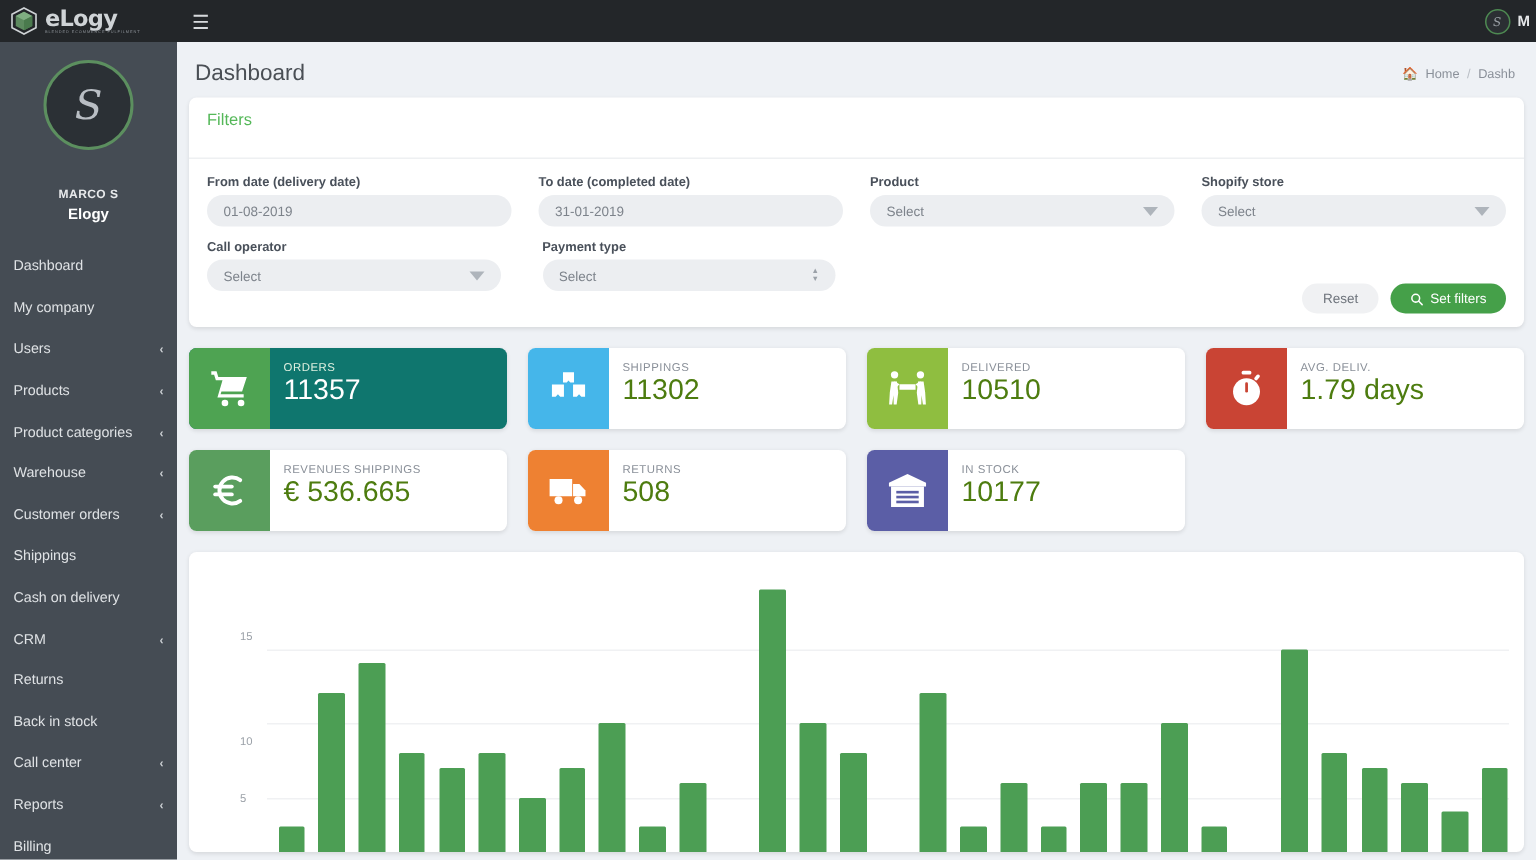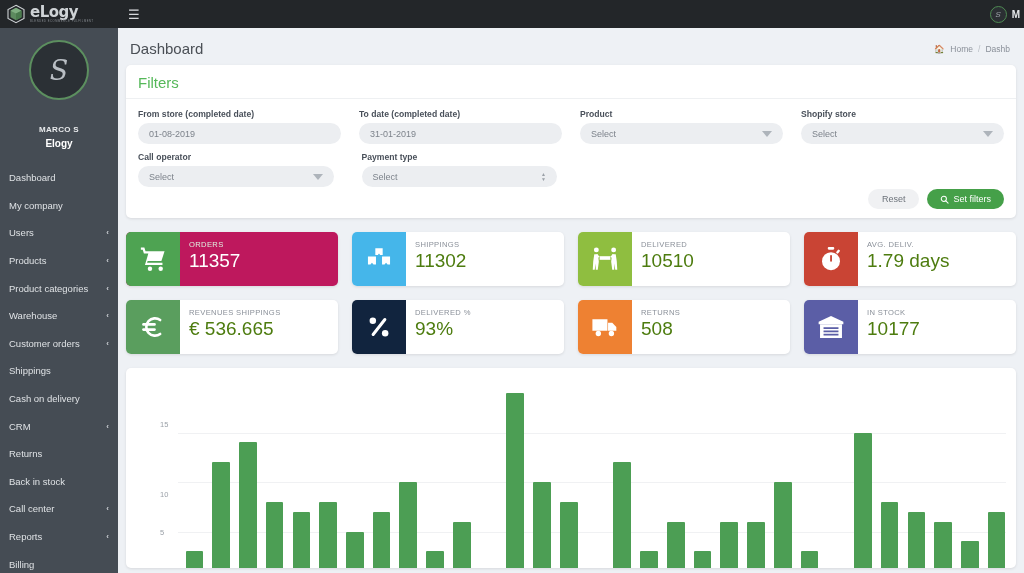--- a/index.html
+++ b/index.html
@@ -58,21 +58,21 @@
 
   .page-head{ display:flex; align-items:center; padding:12px 14px 8px 12px; }
   .page-title{ font-size:15px; color:#4a4f55; font-weight:400; }
   .crumb{ margin-left:auto; display:flex; align-items:center; gap:5px; font-size:8.5px; color:#8a9099; }
   .crumb .home-ico{ color:#6b7179; font-size:8.5px; }
   .crumb .sep{ color:#b9bec4; }
 
   
   .card{ background:#fff; border-radius:5px; box-shadow:0 1px 3px rgba(0,0,0,.10); }
   .filters{ margin:0 8px 0 8px; height:153px; position:relative; }
-  .filters-title{ font-size:15px; color:#55b859; padding:9px 0 7px 12px; border-bottom:1px solid #eef0f2; }
+  .filters-title{ font-size:11px; color:#55b859; padding:9px 0 19px 12px; border-bottom:1px solid #eef0f2; }
   .filter-grid{ padding:10px 12px 0 12px; display:grid; grid-template-columns:repeat(4,1fr); column-gap:18px; row-gap:4px; }
   .fl{ font-size:8.6px; font-weight:700; color:#49505a; margin-bottom:4px; }
   .fi{
     height:21px; background:#eceef1; border-radius:11px;
     display:flex; align-items:center; padding:0 11px;
     font-size:9px; color:#7d838b;
   }
   .fi .val{ flex:1; white-space:nowrap; overflow:hidden; }
   .tri{ width:0;height:0;border-left:5px solid transparent;border-right:5px solid transparent;border-top:6px solid #aeb4bb; }
   .spin{ display:flex; flex-direction:column; gap:1px; font-size:5px; color:#9ba1a8; line-height:.8; }
@@ -94,21 +94,21 @@
     height:54px; background:#fff; border-radius:5px; display:flex; overflow:hidden;
     box-shadow:0 1px 3px rgba(0,0,0,.10);
   }
   .stat-ico{
     width:54px; flex:0 0 54px; display:flex; align-items:center; justify-content:center;
     color:#fff;
   }
   .stat-body{ flex:1; padding:8px 0 0 9px; overflow:hidden; }
   .stat-lab{ font-size:7.6px; color:#8a9099; letter-spacing:.35px; }
   .stat-val{ font-size:19px; color:#4d7c0f; font-weight:400; margin-top:1px; white-space:nowrap; }
-  .stat.hovered{ background:#be185d; }
+  .stat.hovered{ background:#0f766e; }
   .stat.hovered .stat-ico{ background:#4ea352 !important; }
   .stat.hovered .stat-lab{ color:#dff0e0; }
   .stat.hovered .stat-val{ color:#fff; }
 
   
   .chart-card{ margin:14px 8px 0 8px; height:200px; position:relative; overflow:hidden; }
   .chart-inner{ position:absolute; inset:0; }
   .grid-line{ position:absolute; left:52px; right:10px; height:1px; background:#f0f1f3; }
   .y-lab{ position:absolute; left:34px; font-size:7.5px; color:#9ba1a8; transform:translateY(-50%); }
   .bars{ position:absolute; left:55px; right:6px; bottom:0; top:0; }
@@ -212,21 +212,21 @@
       <span>Home</span>
       <span class="sep">/</span>
       <span>Dashb</span>
     </div>
   </div>
 
   <div class="card filters">
     <div class="filters-title">Filters</div>
     <div class="filter-grid" id="filter-grid-1">
         <div>
-          <div class="fl">From store (completed date)</div>
+          <div class="fl">From date (delivery date)</div>
           <div class="fi">
             <span class="val">01-08-2019</span>
           </div>
         </div>
         <div>
           <div class="fl">To date (completed date)</div>
           <div class="fi">
             <span class="val">31-01-2019</span>
           </div>
         </div>
@@ -337,33 +337,20 @@
         <div class="stat-ico" style="background: rgb(90, 158, 94);">
           <svg width="26" height="26" viewBox="0 0 24 24" fill="none" stroke="#fff" stroke-width="2.4" stroke-linecap="round">
             <path d="M18.6 5.6a8 8 0 1 0 0 12.8"></path>
             <line x1="3.2" y1="9.6" x2="13.4" y2="9.6"></line>
             <line x1="3.2" y1="14.4" x2="13.4" y2="14.4"></line>
           </svg>
         </div>
         <div class="stat-body">
           <div class="stat-lab">REVENUES SHIPPINGS</div>
           <div class="stat-val">€ 536.665</div>
-        </div>
-      </div>
-      <div class="stat">
-        <div class="stat-ico" style="background: rgb(17, 36, 62);">
-          <svg width="26" height="26" viewBox="0 0 24 24" fill="#fff">
-            <circle cx="6.3" cy="6.3" r="3"></circle>
-            <circle cx="17.7" cy="17.7" r="3"></circle>
-            <rect x="10.6" y="1.8" width="2.8" height="20.4" rx="1.4" transform="rotate(38 12 12)"></rect>
-          </svg>
-        </div>
-        <div class="stat-body">
-          <div class="stat-lab">DELIVERED %</div>
-          <div class="stat-val">93%</div>
         </div>
       </div>
       <div class="stat">
         <div class="stat-ico" style="background: rgb(238, 129, 50);">
           <svg width="28" height="28" viewBox="0 0 24 24" fill="#fff">
             <path d="M1.2 5.4h12.9v9.9H1.2z"></path>
             <path d="M14.6 8.3h3.6l3.5 3.7v3.3h-7.1z"></path>
             <circle cx="6.3" cy="17.6" r="2.3"></circle>
             <circle cx="17.5" cy="17.6" r="2.3"></circle>
           </svg>

